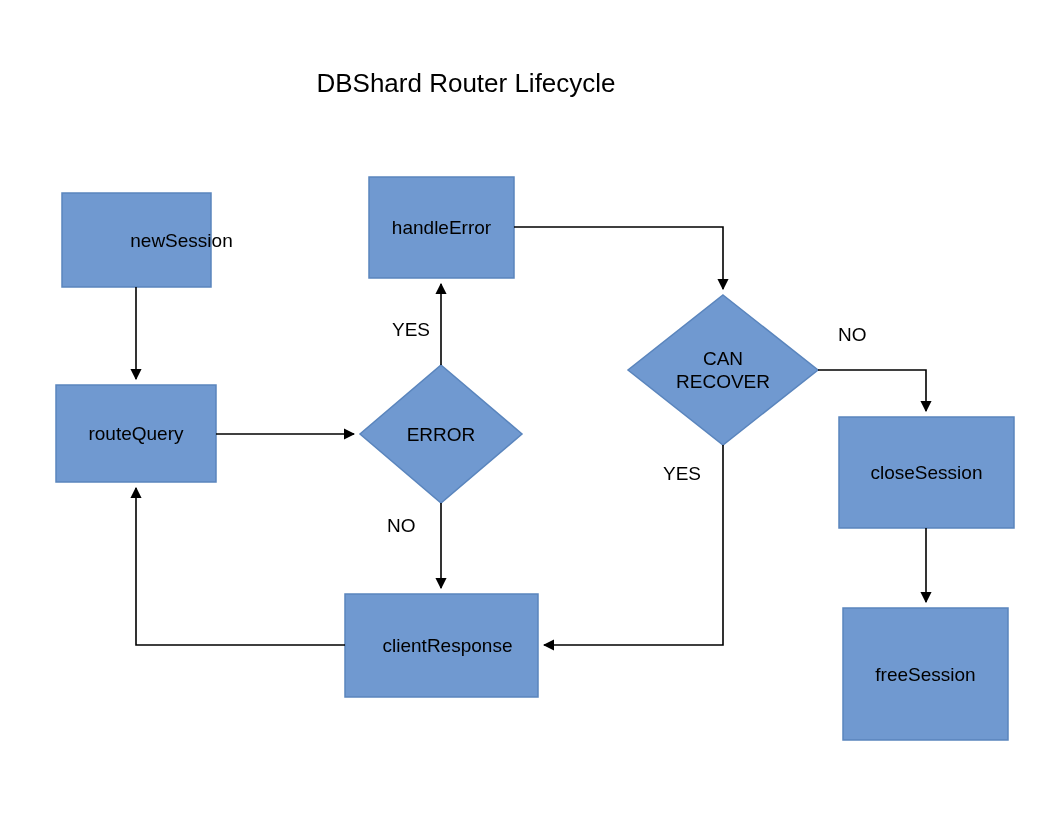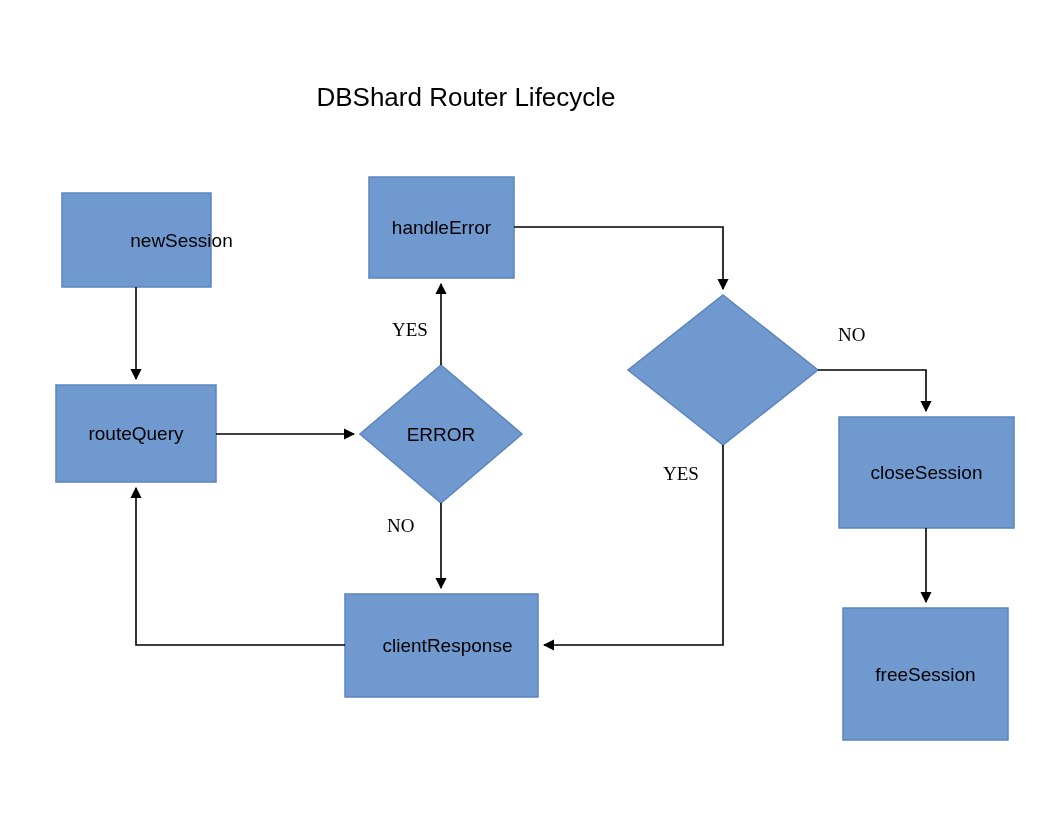--- a/index.html
+++ b/index.html
@@ -35,35 +35,34 @@
     color: #000000;
     font-family: "Liberation Sans", sans-serif;
     font-size: 19px;
     line-height: 23px;
     white-space: pre;
     pointer-events: none;
   }
   .edge-label {
     position: absolute;
     color: #000000;
-    font-family: Liberation Serif, serif;
+    font-family: Liberation Sans, sans-serif;
     font-size: 19px;
     line-height: 22px;
     white-space: pre;
   }
   #page-title {
     position: absolute;
     left: 0;
     top: 68px;
     width: 932px;
     text-align: center;
     font-family: "Liberation Sans", sans-serif;
     font-size: 26px;
     color: #000000;
-    margin-top: 14px;
   }
 </style>
 </head>
 <body>
 
 <div id="canvas">
 
   <div id="page-title">DBShard Router Lifecycle</div>
 
   <svg id="diagram-svg" viewBox="0 0 1056 816" xmlns="http://www.w3.org/2000/svg">
@@ -118,20 +117,22 @@
   </svg>
 
   <div class="node-label" style="left:62px; top:193px; width:149px; height:94px;padding-left:45px;">newSession</div>
 
   <div class="node-label" style="left:369px; top:177px; width:145px; height:101px;">handleError</div>
 
   <div class="node-label" style="left:56px; top:385px; width:160px; height:97px;">routeQuery</div>
 
   <div class="node-label" style="left:360px; top:365px; width:162px; height:138px;">ERROR</div>
 
+  <div class="node-label" style="left:628px; top:295px; width:190px; height:150px;">CAN
+RECOVER</div>
 
   <div class="node-label" style="left:839px; top:417px; width:175px; height:111px;">closeSession</div>
 
   <div class="node-label" style="left:843px; top:608px; width:165px; height:132px;">freeSession</div>
 
   <div class="node-label" style="left:351px; top:594px; width:193px; height:103px;text-align:right;">clientResponse</div>
 
   <div class="edge-label" style="left:392px; top:319px;">YES</div>
 
   <div class="edge-label" style="left:387px; top:515px;">NO</div>

